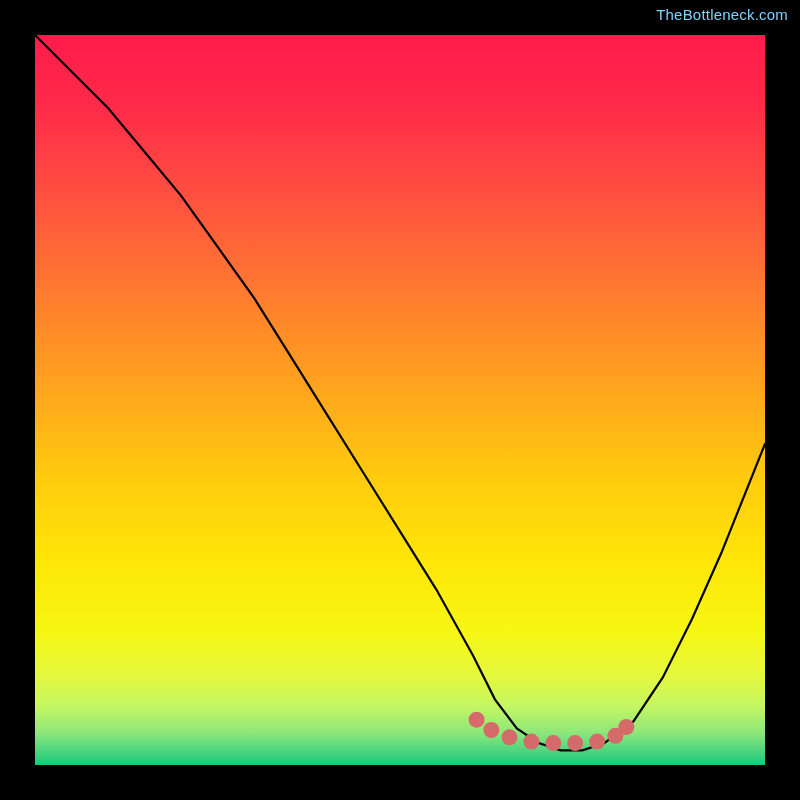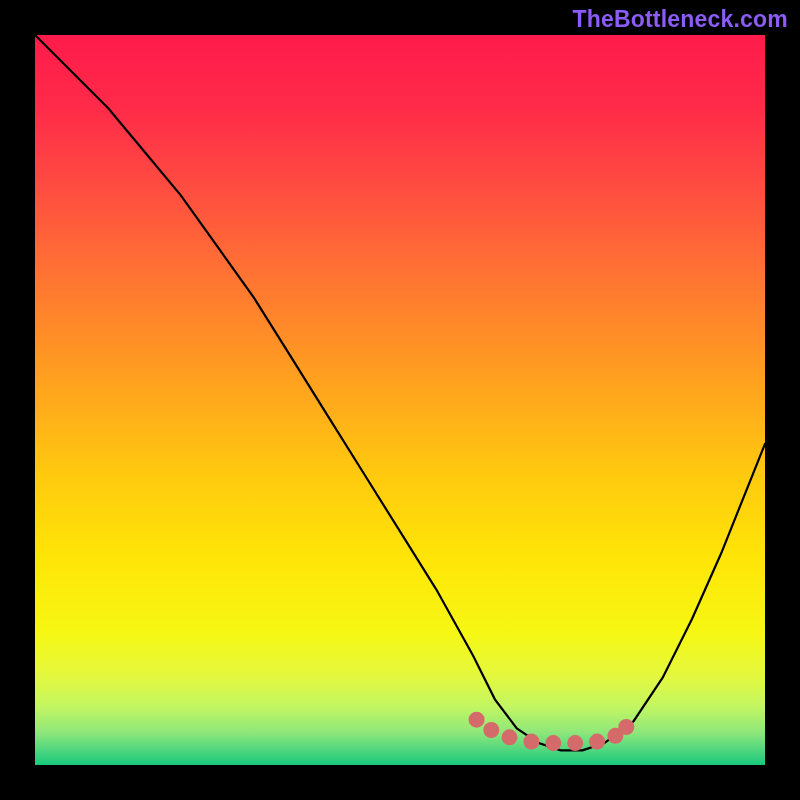--- a/index.html
+++ b/index.html
@@ -16,23 +16,23 @@
     left: 0;
     top: 0;
     width: 800px;
     height: 800px;
     background: #000;
   }
   .watermark {
     position: absolute;
     top: 6px;
     right: 12px;
-    color: #8b5cf6;
-    font-size: 23px;
-    font-weight: 700;
+    color: #7dd3fc;
+    font-size: 15px;
+    font-weight: 400;
     letter-spacing: 0.2px;
     user-select: none;
   }
   .plot-area {
     position: absolute;
     left: 35px;
     top: 35px;
     width: 730px;
     height: 730px;
     overflow: hidden;

